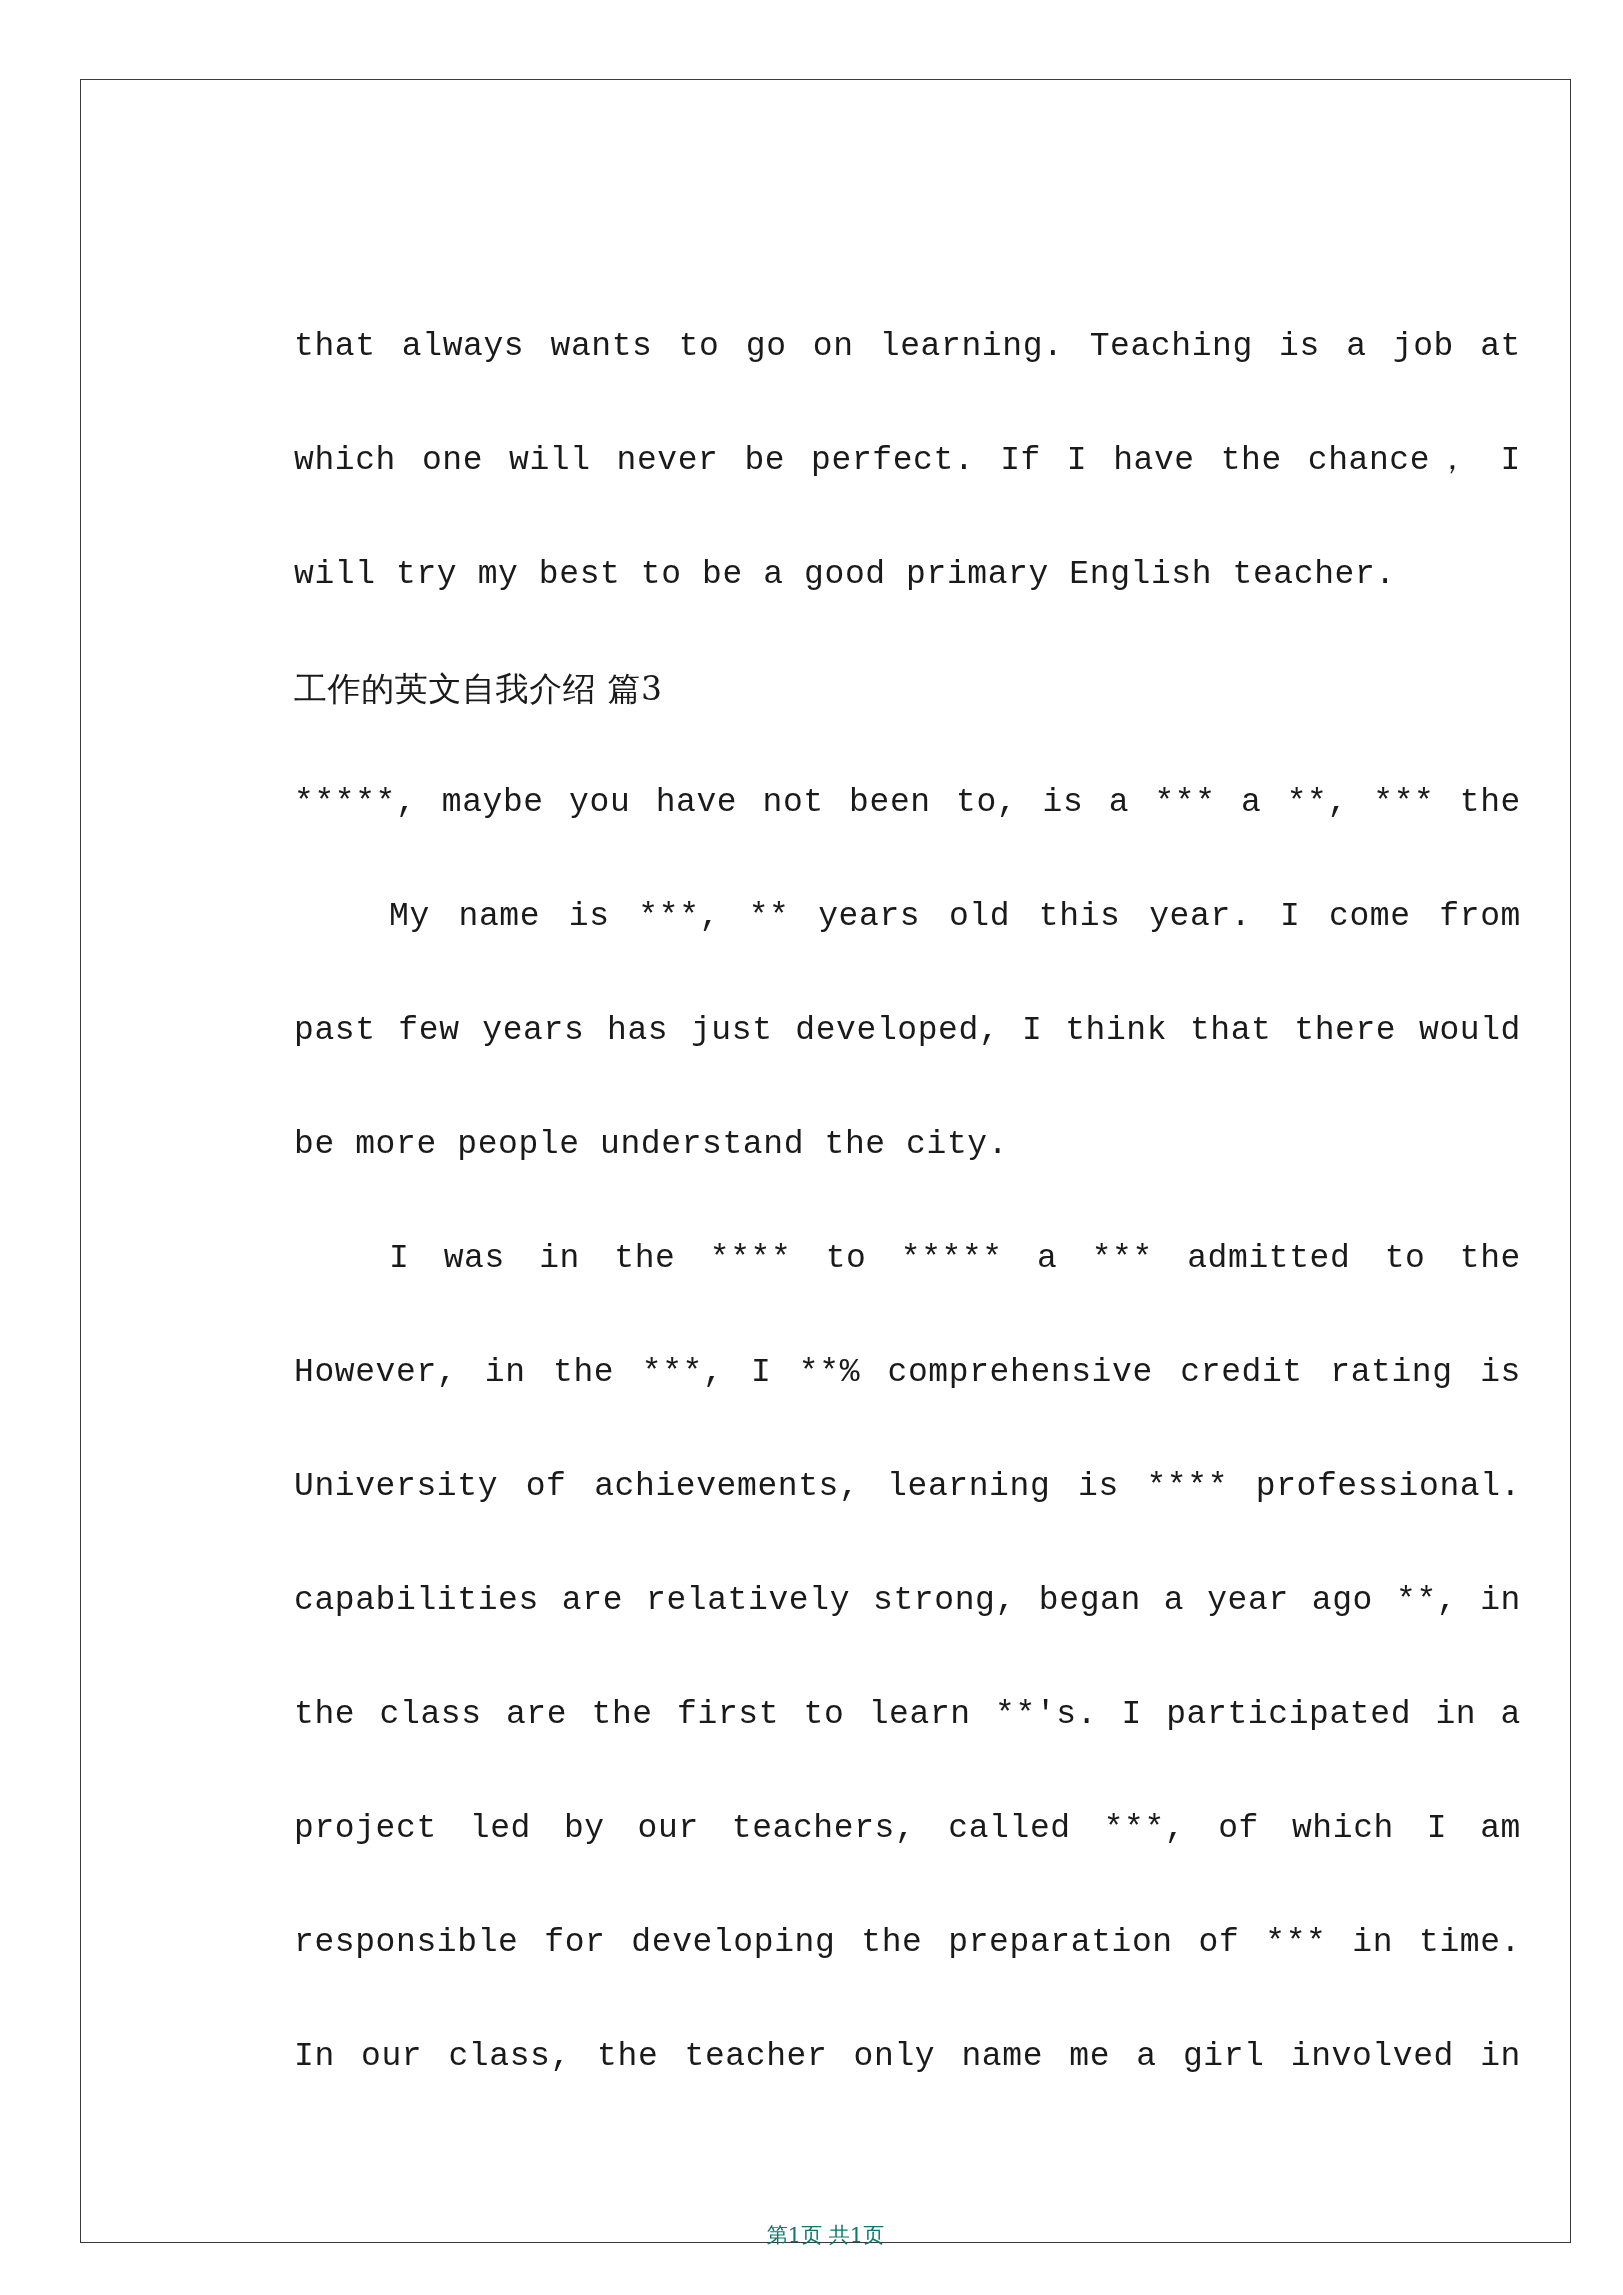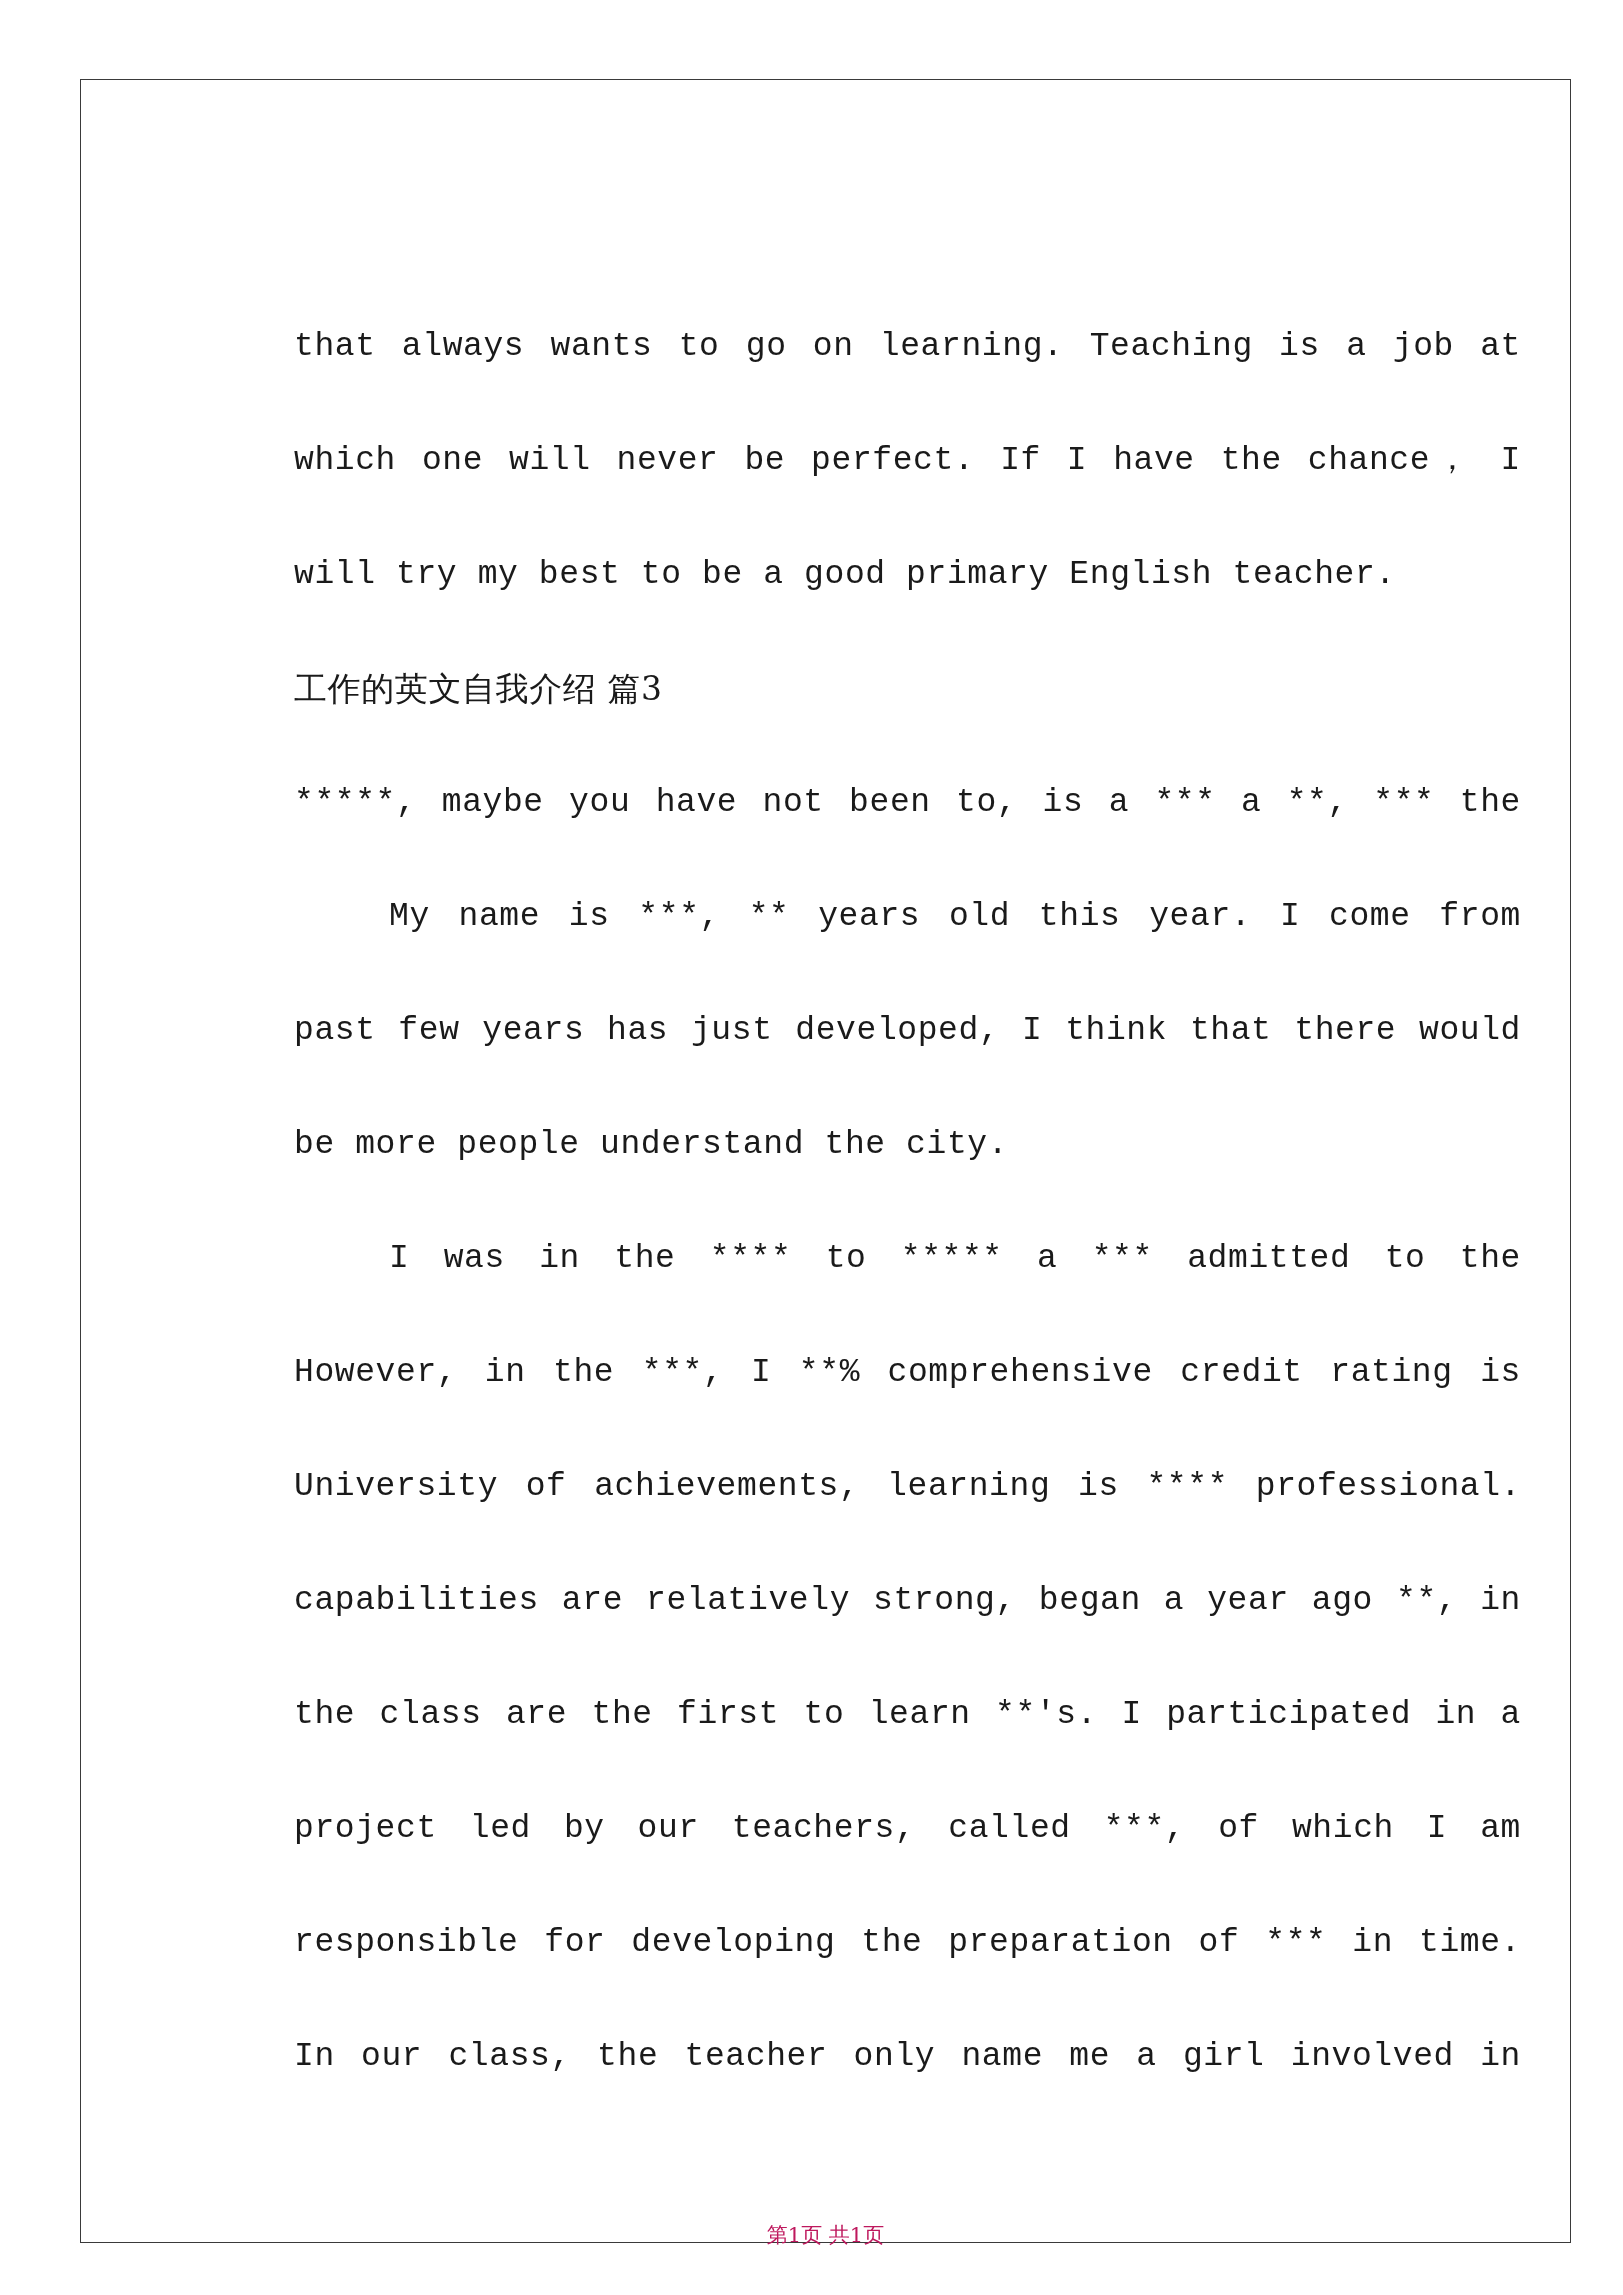--- a/index.html
+++ b/index.html
@@ -50,21 +50,21 @@
     text-align-last: left;
     font-family: "DejaVu Serif", "Liberation Serif", serif;
   }
   .footer {
     position: absolute;
     left: 0;
     right: 0;
     top: 2134px;
     text-align: center;
     font-size: 21px;
-    color: #be185d;
+    color: #0f766e;
     font-family: "DejaVu Serif", "Liberation Serif", serif;
   }
 </style>
 </head>
 <body>
 
 <div class="page-border">
 
   <div class="content">
 

